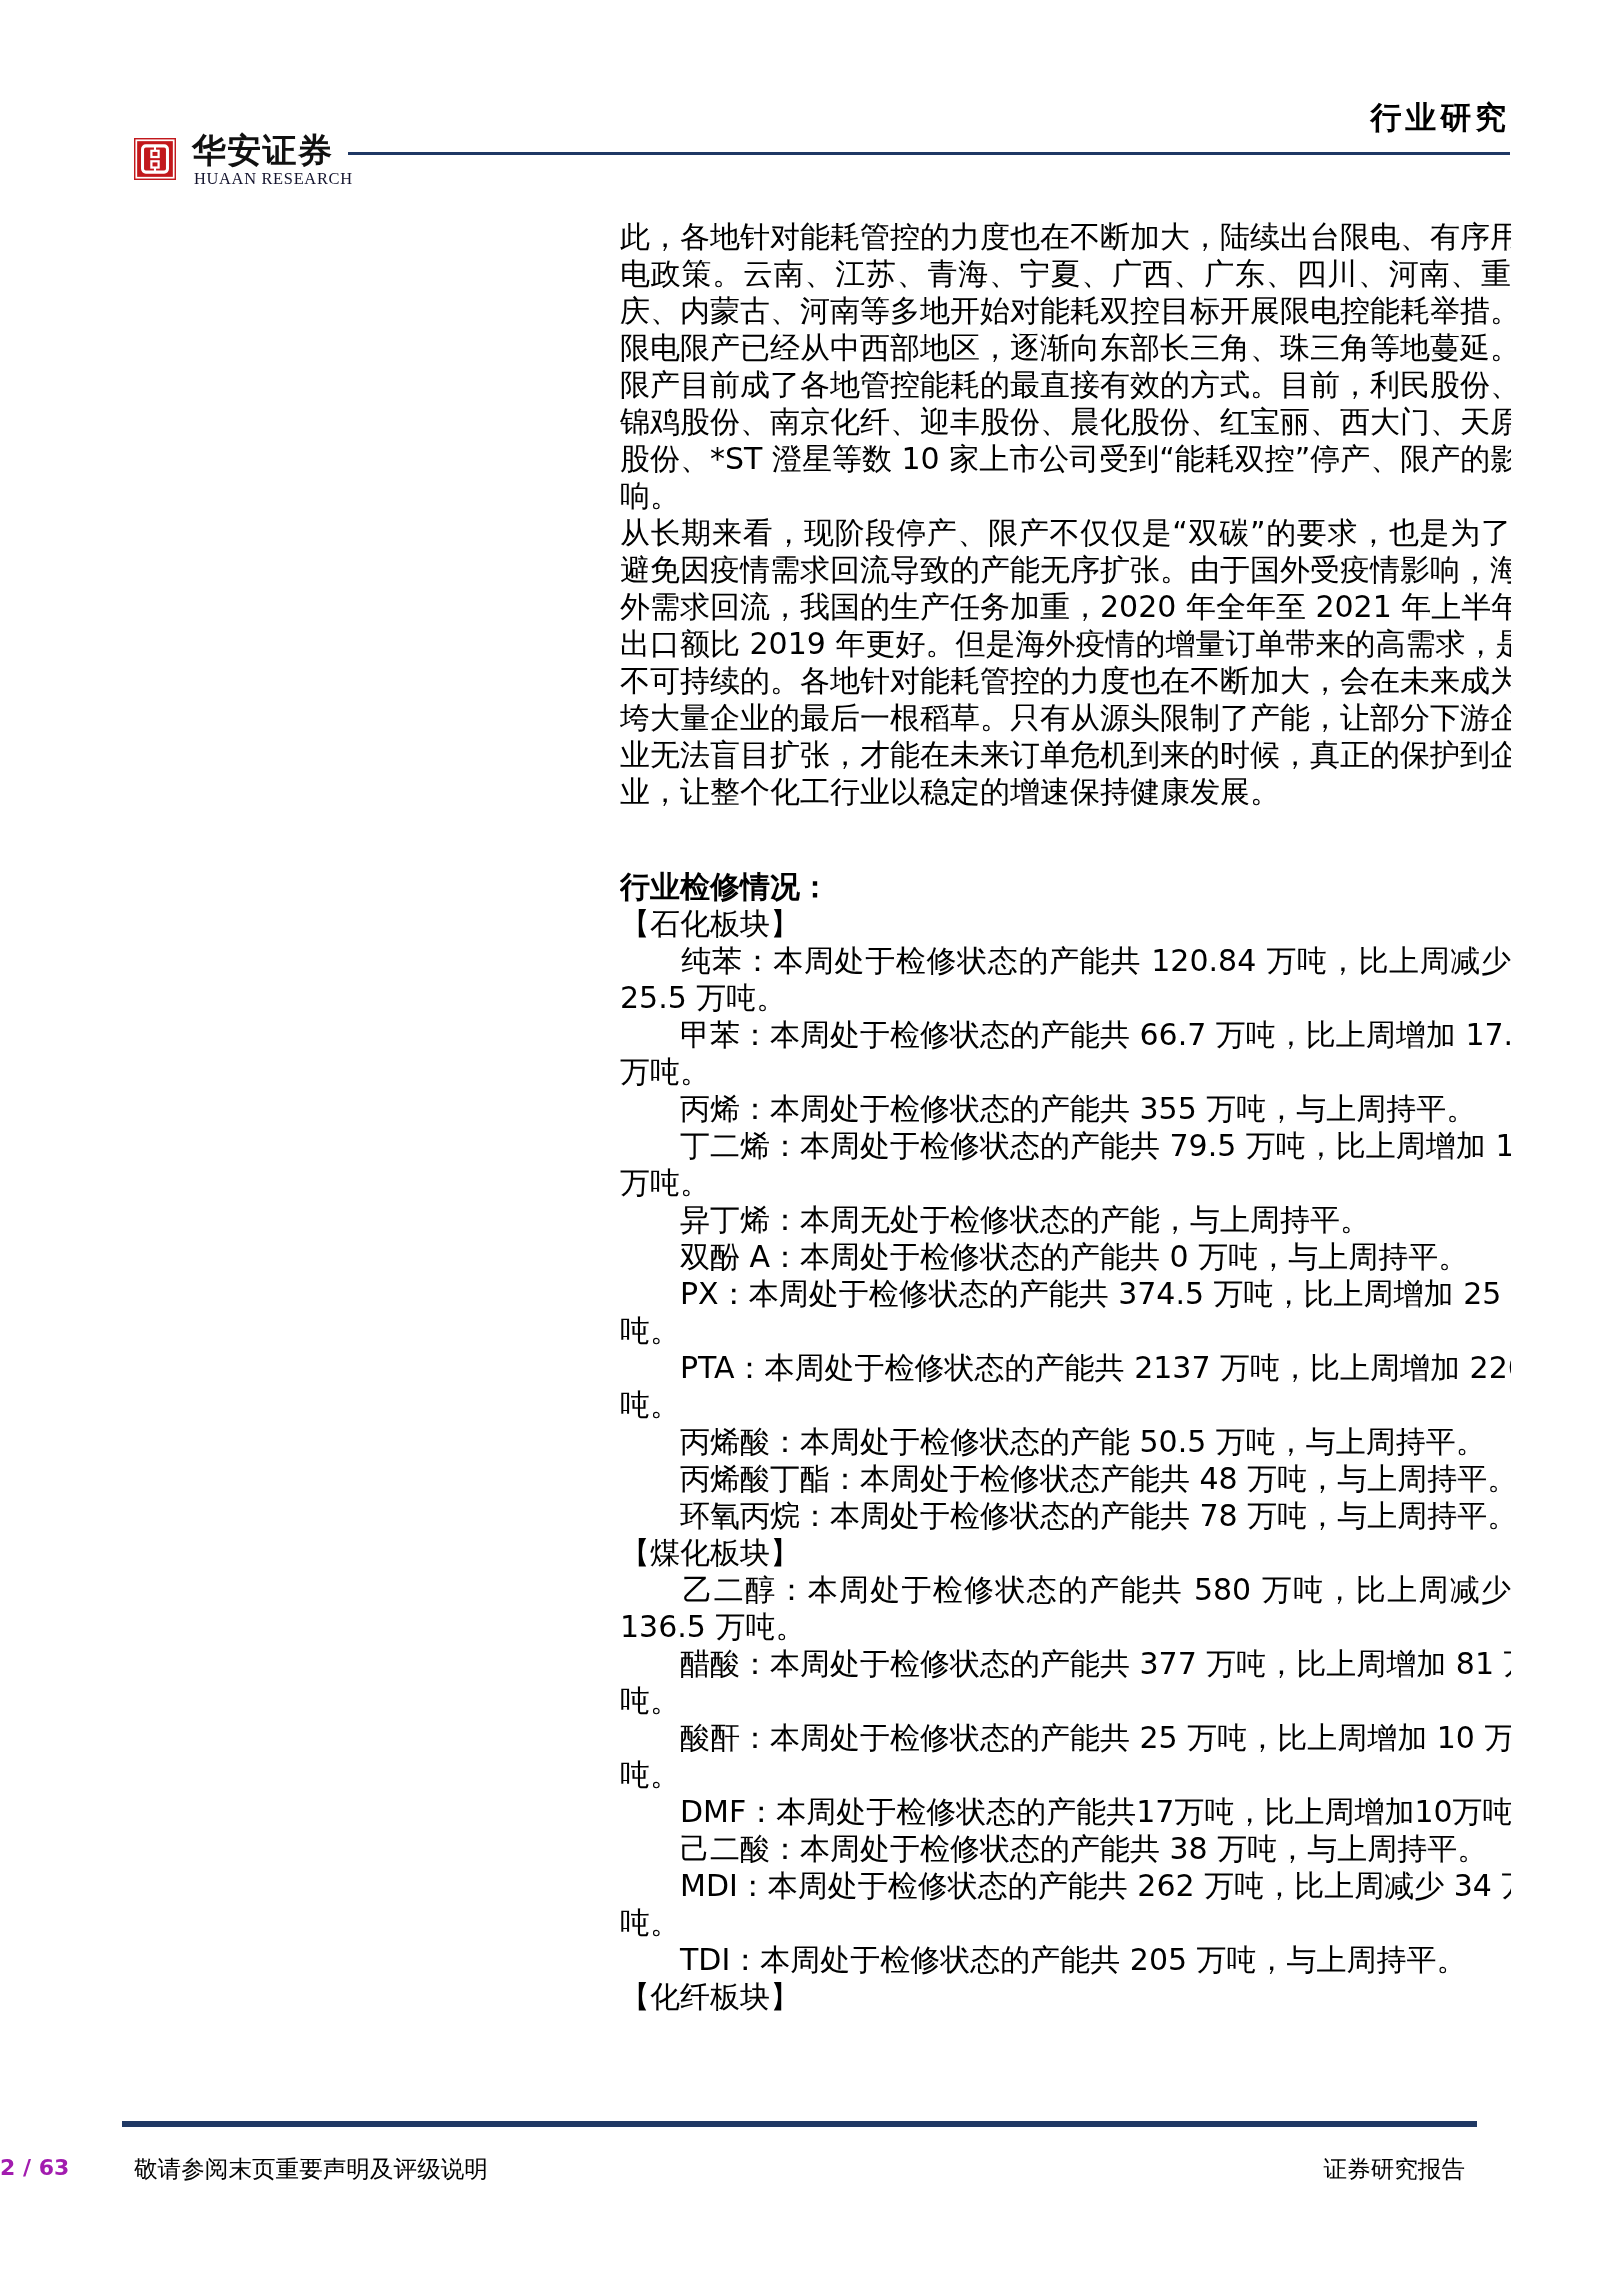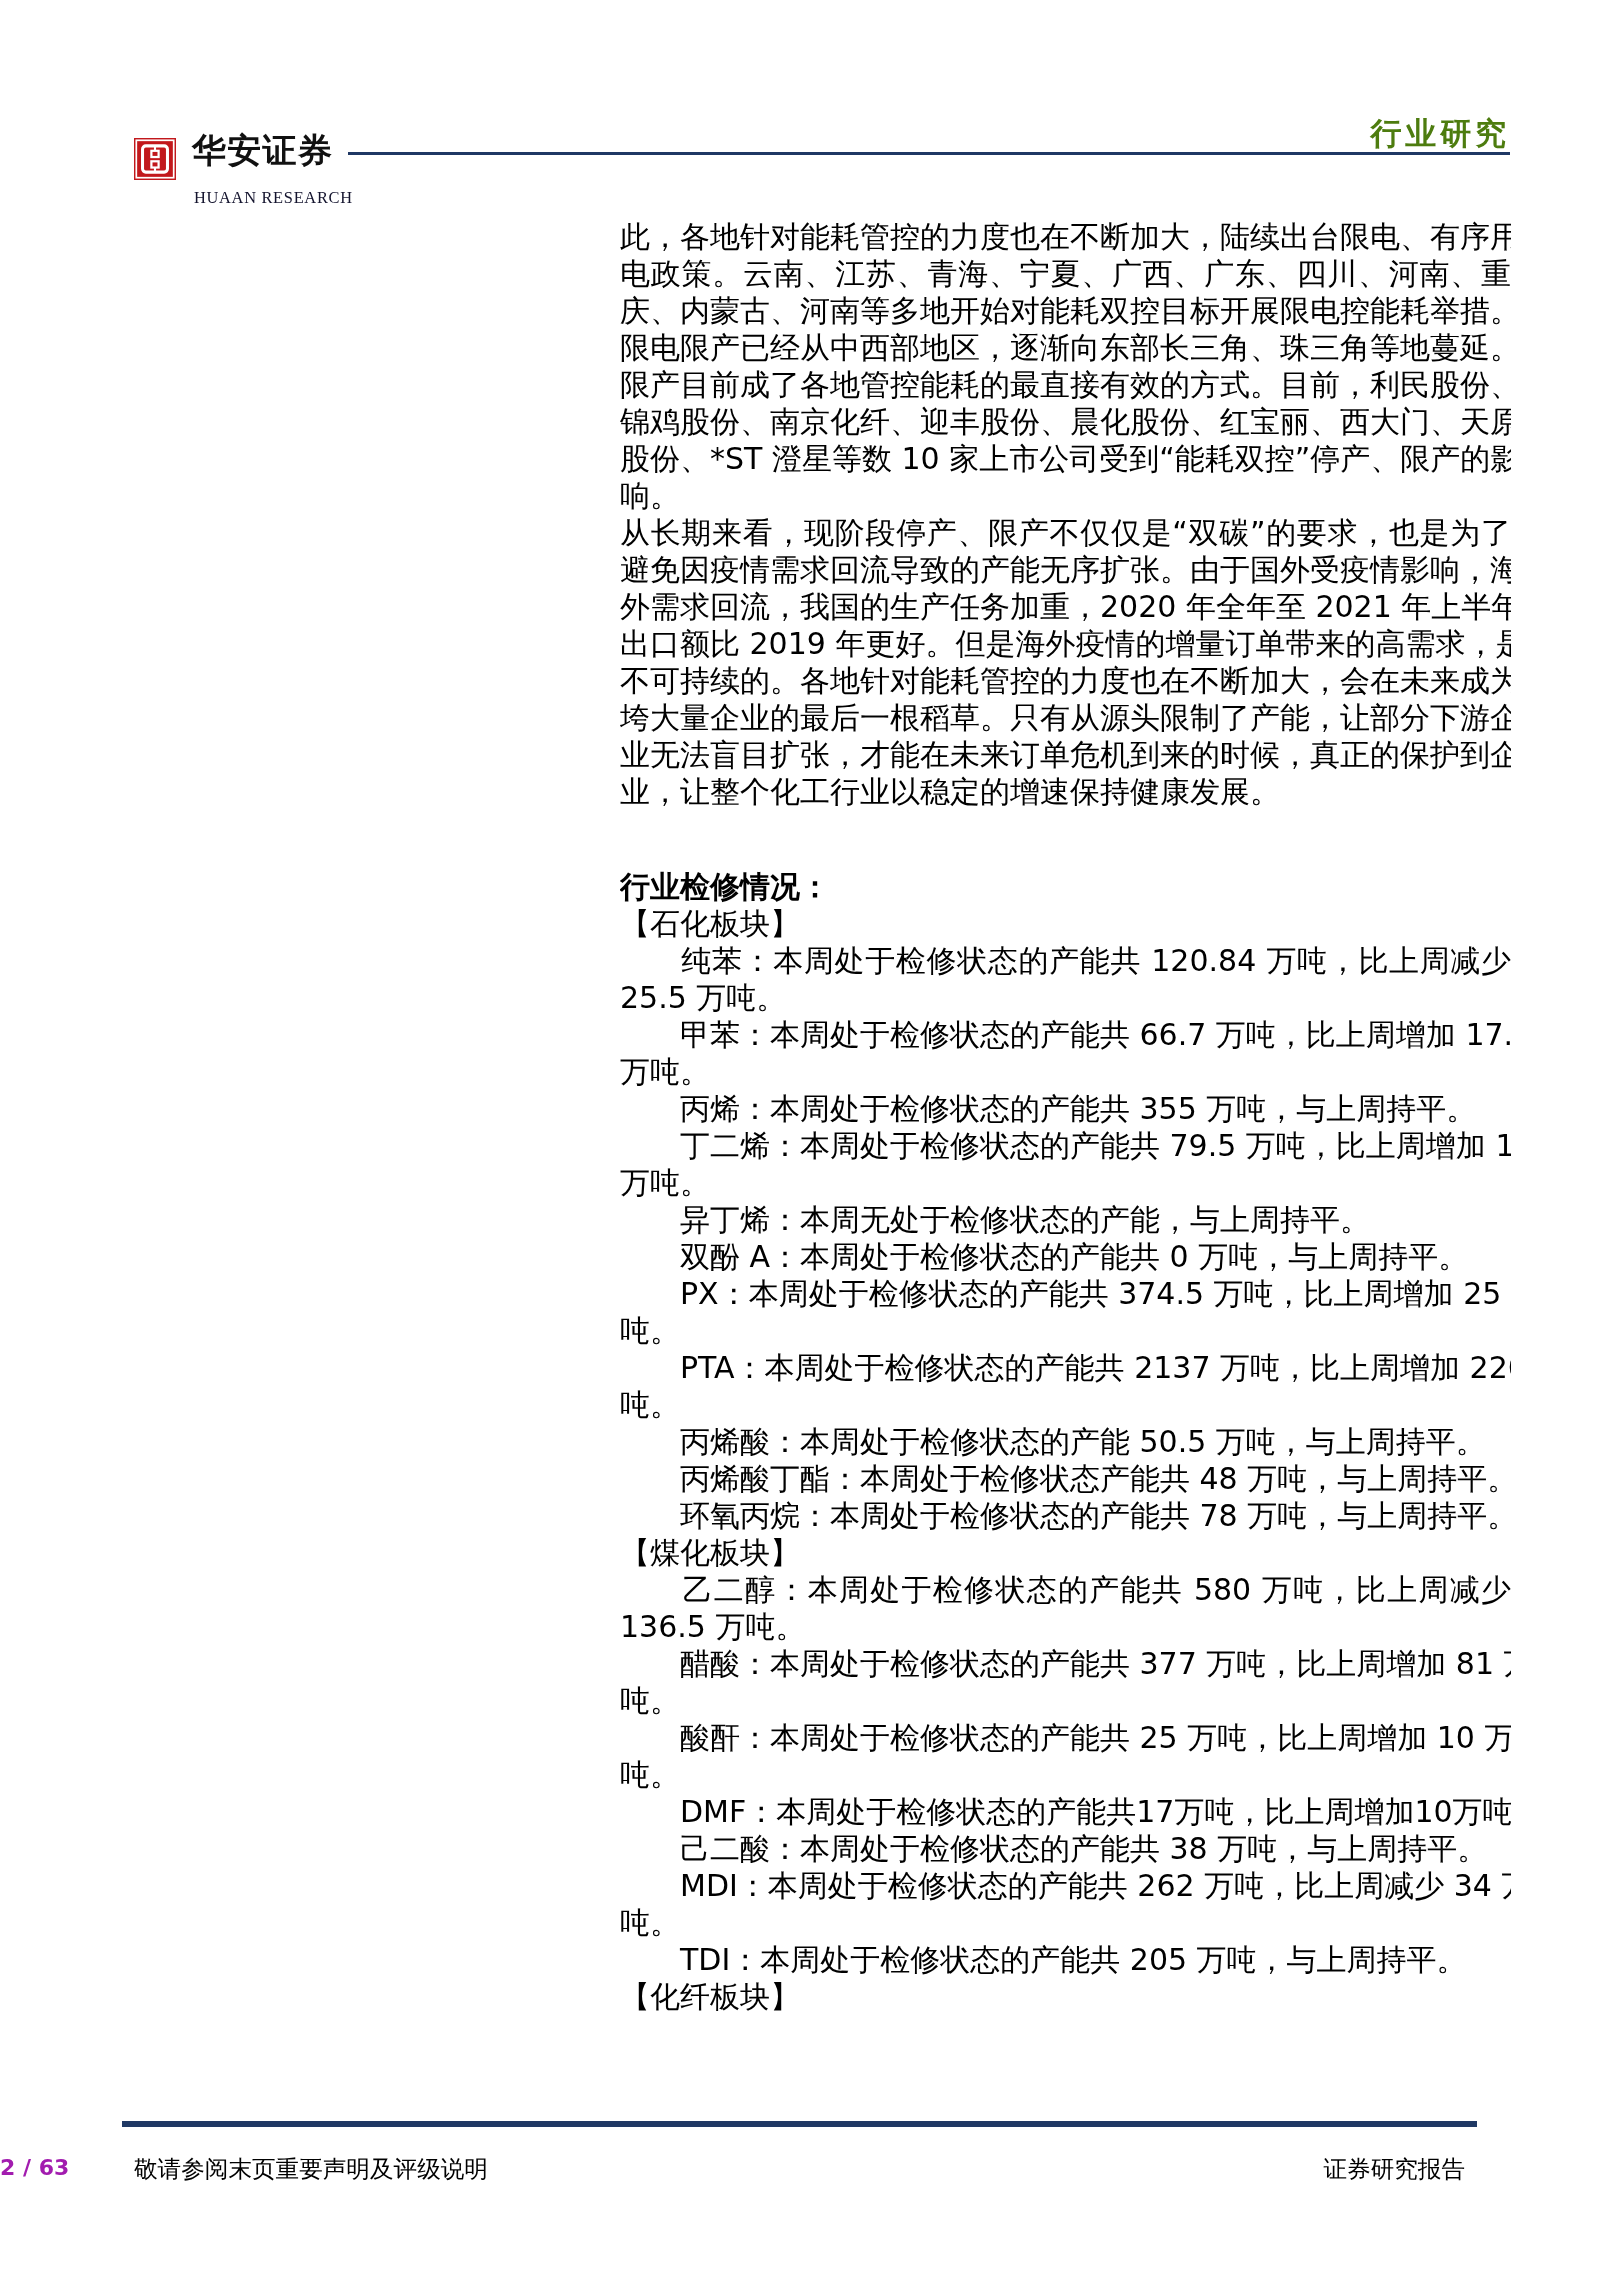--- a/index.html
+++ b/index.html
@@ -13,32 +13,32 @@
   }
   
   .logo{position:absolute;left:134px;top:138px;width:42px;height:42px;}
   .brand-cn{
     position:absolute;left:192px;top:131px;
     font-size:34px;line-height:38px;font-weight:600;color:#111;
     font-family:"DejaVu Serif","Liberation Serif",serif;
     letter-spacing:1.3px;white-space:pre;
   }
   .brand-en{
-    position:absolute;left:194px;top:189px;
+    position:absolute;left:194px;top:170px;
     font-size:16.4px;line-height:18.3px;color:#14142e;
     font-family:"Liberation Serif","DejaVu Serif",serif;
     letter-spacing:0.7px;white-space:pre;
   }
   .header-rule{
     position:absolute;left:348px;top:152px;width:1162px;height:3.3px;
     background:#1f3864;
   }
   .category{
-    position:absolute;right:113px;top:116px;
-    font-size:31px;line-height:34px;font-weight:700;color:#4d7c0f;
+    position:absolute;right:113px;top:100px;
+    font-size:31px;line-height:34px;font-weight:700;color:#000000;
     letter-spacing:3.9px;white-space:pre;
   }
   
   .body-col{
     position:absolute;left:620px;top:218px;width:891px;
     font-size:30px;
   }
   .line{
     height:37px;line-height:37px;
     white-space:pre;overflow:hidden;

